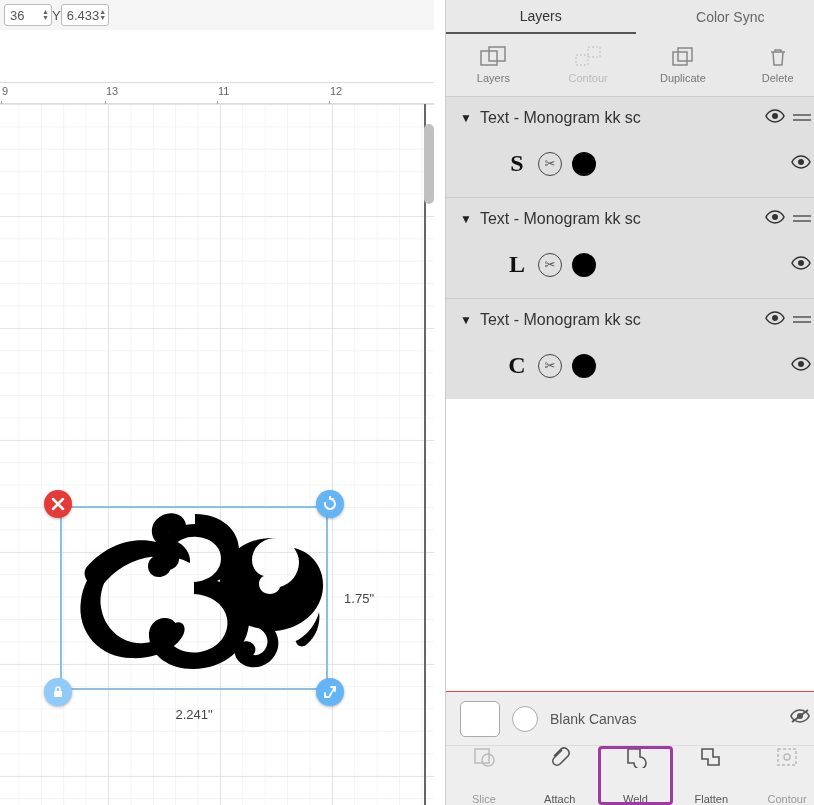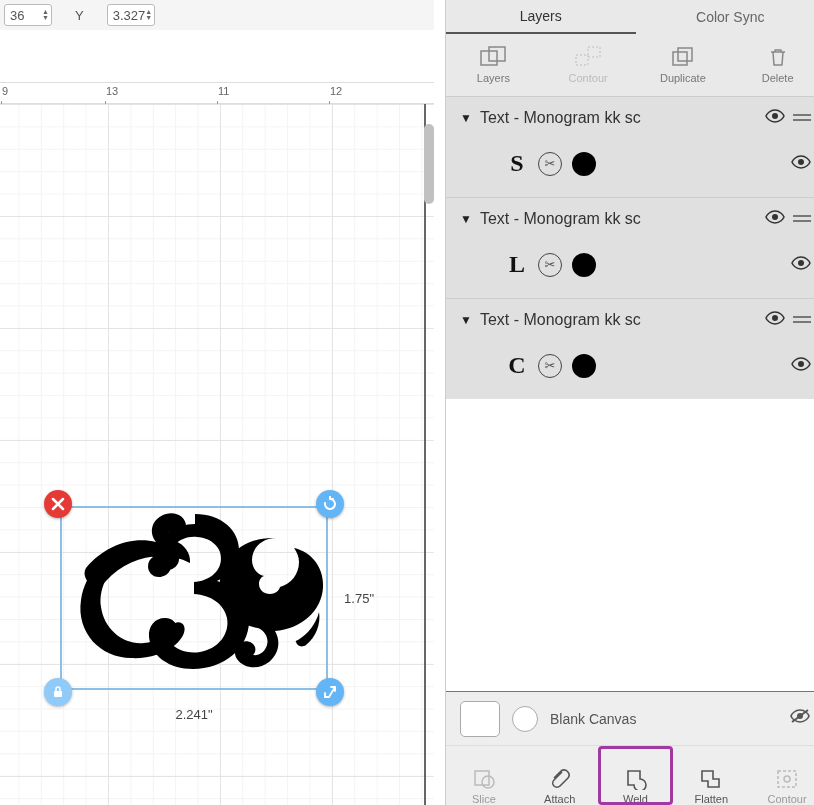--- a/index.html
+++ b/index.html
@@ -1,19 +1,19 @@
 <!DOCTYPE html>
 <html><head>
 <meta charset="utf-8">
 <style>
   * { box-sizing: border-box; margin: 0; padding: 0; font-family: Arial, Helvetica, sans-serif; }
   body { width: 814px; height: 805px; overflow: hidden; background: #fff; position: relative; color: #545454; }
 
   
-  .top-bar { position: absolute; left: 0; top: 0; width: 434px; height: 30px; background: #f5f5f5; display: flex; align-items: center; padding-left: 4px; gap: 23px; font-size: 13px; }
+  .top-bar { position: absolute; left: 0; top: 0; width: 434px; height: 30px; background: #f5f5f5; display: flex; align-items: center; padding-left: 4px; gap: 0; font-size: 13px; }
   .num-input { height: 22px; width: 48px; border: 1px solid #bbb; border-radius: 3px; display: flex; align-items: center; justify-content: space-between; background: #fff; padding: 0 2px 0 5px; }
   .spinner { display: flex; flex-direction: column; gap: 0; }
   .spinner span { font-size: 7px; line-height: 6px; color: #666; display: block; }
 
   
   .ruler-h { position: absolute; left: 0; top: 82px; width: 434px; height: 22px; background: #fff; border-top: 1px solid #ddd; border-bottom: 1px solid #ddd; }
   .ruler-h .tick { position: absolute; top: 2px; font-size: 11px; color: #666; }
   .ruler-h .tick::after { content: ""; position: absolute; left: -1px; top: 16px; width: 1px; height: 4px; background: #999; }
 
   
@@ -68,42 +68,42 @@
 
   .layers-empty { flex: 1; background: #fff; }
 
   .canvas-info { height: 54px; display: flex; align-items: center; gap: 12px; padding: 0 14px; background: #eee; border-top: 1px solid #ef4444; }
   .swatch-sq { width: 40px; height: 36px; border: 1.5px solid #aaa; border-radius: 5px; background: #fff; }
   .swatch-circ { width: 26px; height: 26px; border: 1.5px solid #aaa; border-radius: 50%; background: #fff; }
   .canvas-info .label { font-size: 14px; color: #555; flex: 1; }
   .eye-off { font-size: 18px; color: #666; position: relative; }
 
   .bottom-ops { height: 60px; display: flex; background: #eee; border-top: 1px solid #ddd; }
-  .op { flex: 1; display: flex; flex-direction: column; align-items: center; justify-content: flex-end; gap: 3px; font-size: 11px; color: #999; cursor: pointer; }
+  .op { flex: 1; display: flex; flex-direction: column; align-items: center; justify-content: space-between; gap: 3px; font-size: 11px; color: #999; cursor: pointer; }
   .op.enabled { color: #555; }
   .op.highlighted { outline: 3px solid #a03aa0; outline-offset: -3px; border-radius: 4px; }
   .op svg { width: 24px; height: 22px; }
 
   .panel-scrollbar { position: absolute; right: 2px; top: 100px; width: 10px; height: 533px; }
   .panel-scroll-arrow { position: absolute; left: 0; width: 10px; height: 10px; color: #888; font-size:10px; text-align:center; }
 </style>
 </head>
 <body>
 
 <div class="top-bar">
   <div class="num-input">
     <span>36</span>
     <div class="spinner">
         <span>▲</span>
         <span>▼</span>
       </div>
   </div>
   <span>Y</span>
   <div class="num-input">
-    <span>3.327</span>
+    <span>6.433</span>
     <div class="spinner">
         <span>▲</span>
         <span>▼</span>
       </div>
   </div>
 </div>
 
 <div class="ruler-h">
   <span class="tick" style="left:2px">9</span>
   <span class="tick" style="left:106px">13</span>

